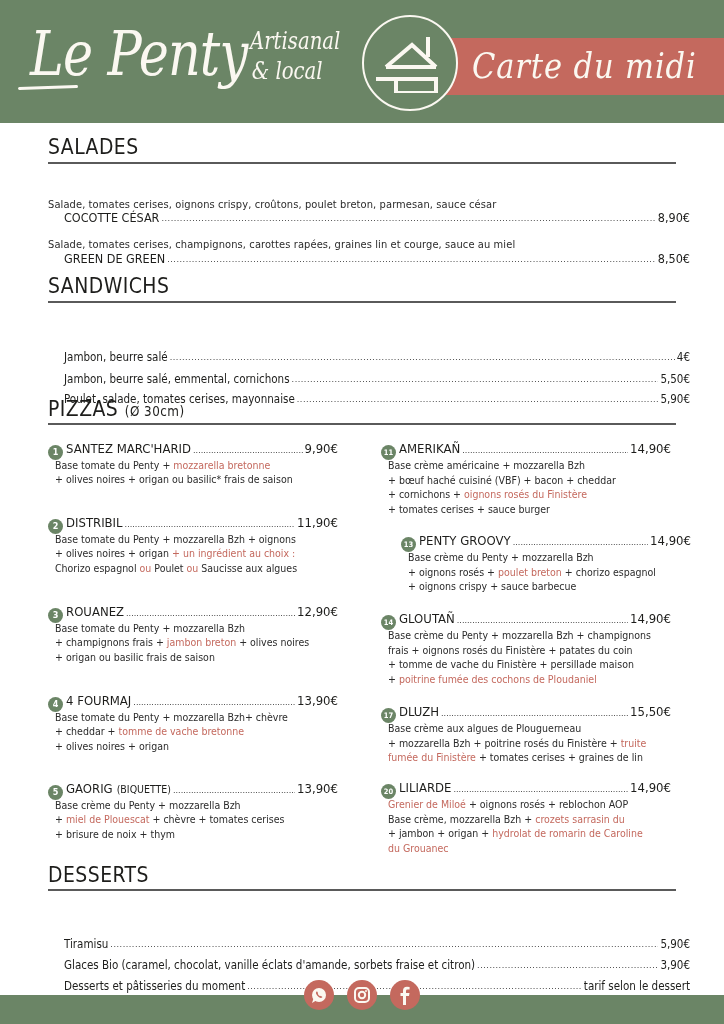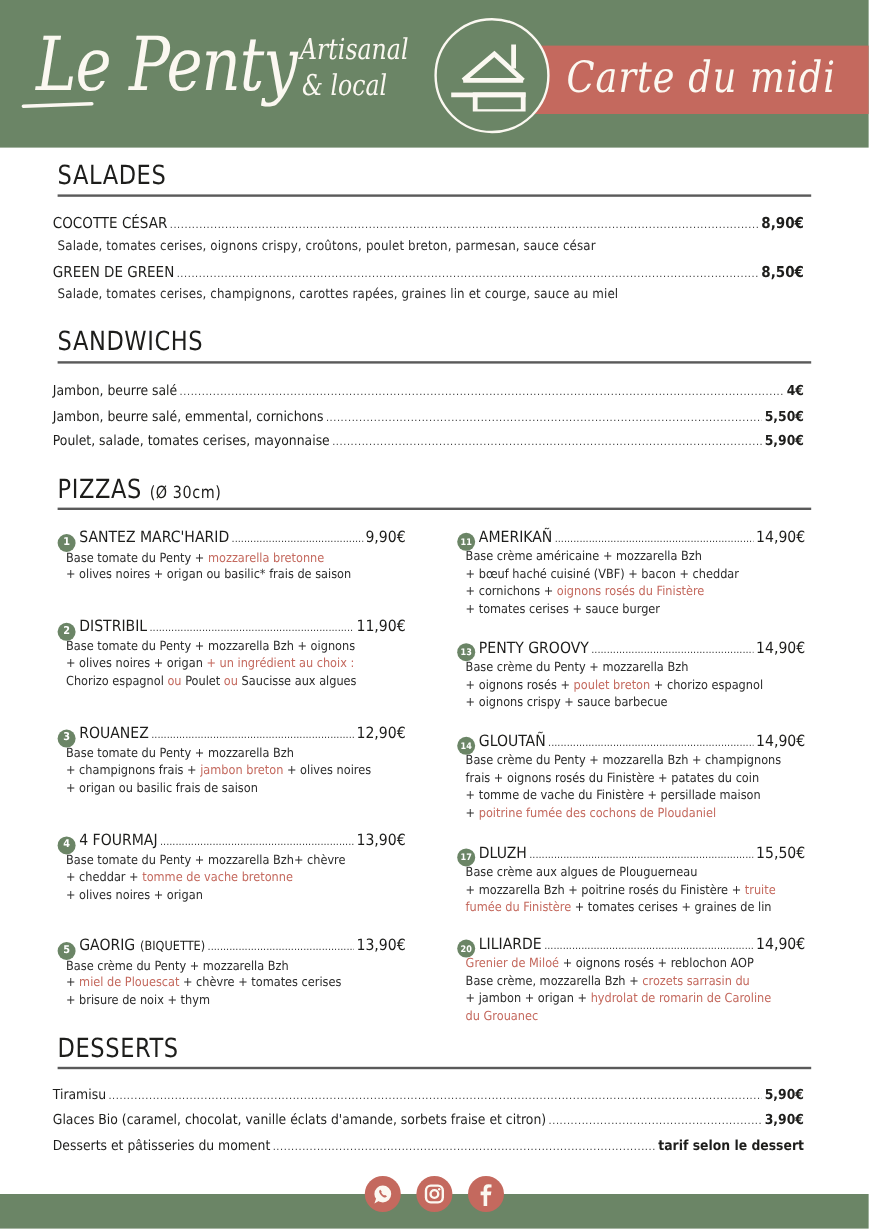--- a/index.html
+++ b/index.html
@@ -14,25 +14,25 @@
   .ribbon { position: absolute; left: 440px; top: 38px; width: 284px; height: 57px; background: #c4695e; }
   .ribbon-text { position: absolute; left: 472px; top: 40px; color: #fbf8f1; font-family: "DejaVu Serif", serif; font-style: italic; font-size: 36px; line-height: 52px; transform: scaleX(0.85); transform-origin: left center; letter-spacing: 1px; white-space: nowrap; }
   .logo-circle { position: absolute; left: 362px; top: 15px; width: 96px; height: 96px; border-radius: 50%; border: 2px solid #fbf8f1; background: #6b8566; }
   .logo-circle svg { position: absolute; left: 8px; top: 16px; }
 
   
   .section-title { position: absolute; left: 48px; font-size: 22px; font-weight: normal; letter-spacing: 0.5px; color: #1d1d1b; transform: scaleX(0.95); transform-origin: left; }
   .section-title .sub { font-size: 14px; }
   .section-rule { position: absolute; left: 48px; width: 628px; height: 1.5px; background: #5a5a5a; }
 
-  .row { position: absolute; left: 44px; width: 626px; display: flex; align-items: flex-end; font-size: 12.5px; white-space: nowrap; }
+  .row { position: absolute; left: 64px; width: 626px; display: flex; align-items: center; font-size: 12.5px; white-space: nowrap; margin-top: 32px; }
   .row .name { flex: 0 0 auto; }
   .row .dots { flex: 1 1 auto; overflow: hidden; margin: 0 2px; color: #3a3a3a; font-size: 9px; letter-spacing: 0.5px; }
   .row .dots::before { content: "......................................................................................................................................................................................................................................................................................................................................................"; }
-  .row .price { flex: 0 0 auto; font-weight: bold; }
+  .row .price { flex: 0 0 auto; }
   .desc { position: absolute; left: 48px; font-size: 11px; color: #2b2b2b; white-space: nowrap; letter-spacing: 0.1px; }
   .small-row { font-size: 11.5px; }
 
   
   .pizza { position: absolute; width: 290px; }
   .pizza .phead { display: flex; align-items: baseline; font-size: 13px; white-space: nowrap; }
   .pizza .badge { flex: 0 0 auto; display: inline-flex; align-items: center; justify-content: center; width: 15px; height: 15px; border-radius: 50%; background: #6b8566; color: #fff; font-size: 9px; font-weight: bold; margin-right: 3px; position: relative; top: 2px; }
   .pizza .pname { flex: 0 0 auto; }
   .pizza .pname .small { font-size: 10.5px; }
   .pizza .dots { flex: 1 1 auto; overflow: hidden; margin: 0 2px; font-size: 9px; color: #3a3a3a; }
@@ -185,21 +185,21 @@
         <span class="dots"></span>
         <span class="price">14,90€</span>
       </div>
       <div class="pdesc">
         <div><span>Base crème américaine + mozzarella Bzh</span></div>
         <div><span>+ bœuf haché cuisiné (VBF) + bacon + cheddar</span></div>
         <div><span>+ cornichons + </span><span class="hl">oignons rosés du Finistère</span></div>
         <div><span>+ tomates cerises + sauce burger</span></div>
       </div>
     </div>
-    <div class="pizza" style="left: 381px; top: 533px;">
+    <div class="pizza" style="left: 401px; top: 533px;">
       <div class="phead">
         <span class="badge" style="font-size: 7.5px;">13</span>
         <span class="pname"><span>PENTY GROOVY</span></span>
         <span class="dots"></span>
         <span class="price">14,90€</span>
       </div>
       <div class="pdesc">
         <div><span>Base crème du Penty + mozzarella Bzh</span></div>
         <div><span>+ oignons rosés + </span><span class="hl">poulet breton</span><span> + chorizo espagnol</span></div>
         <div><span>+ oignons crispy + sauce barbecue</span></div>

